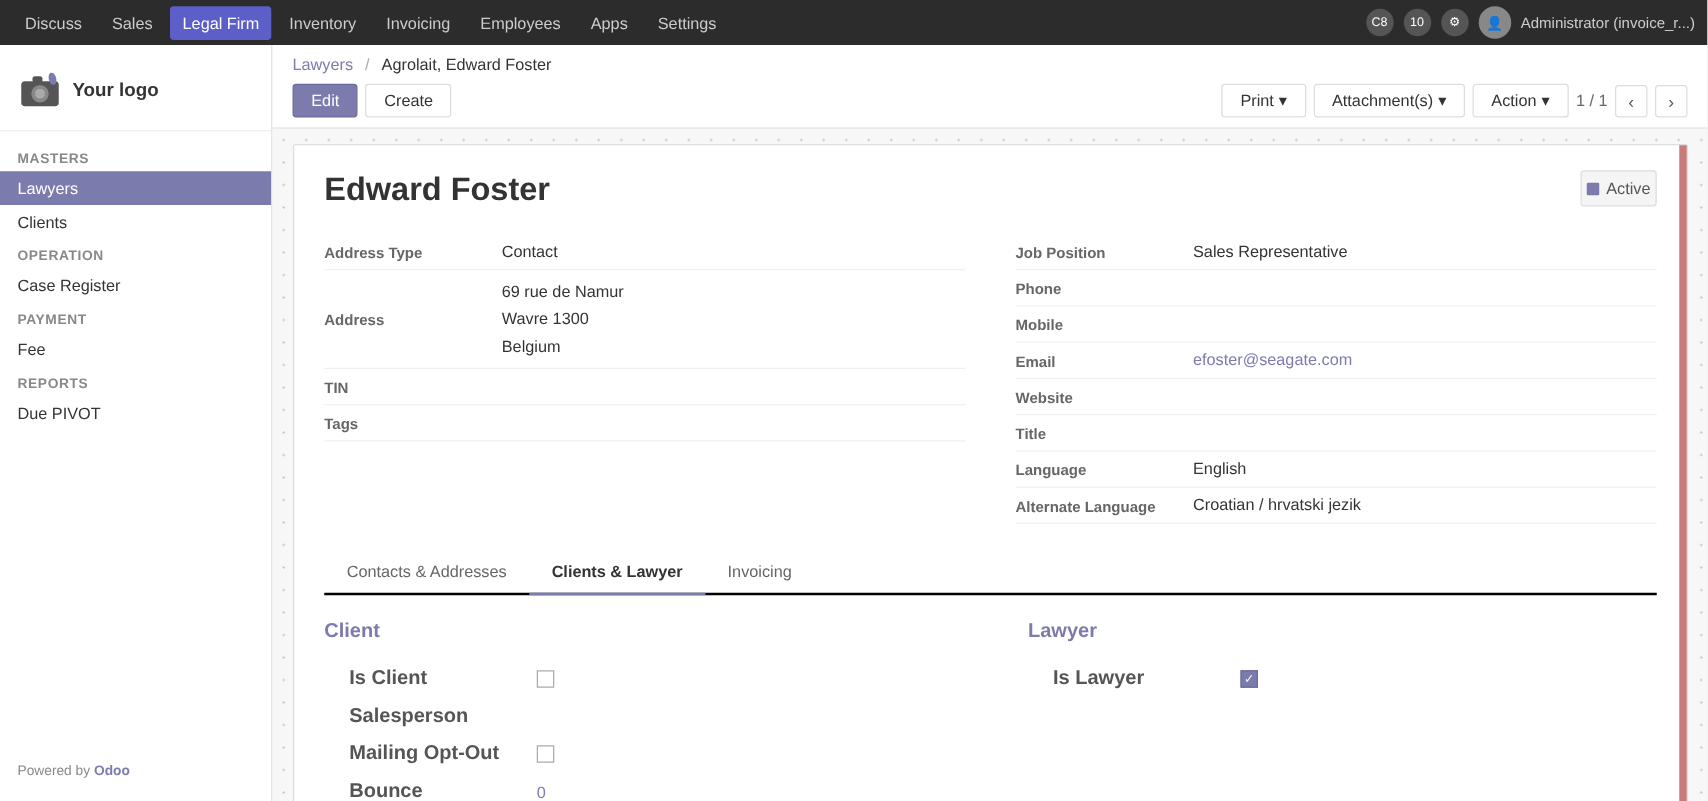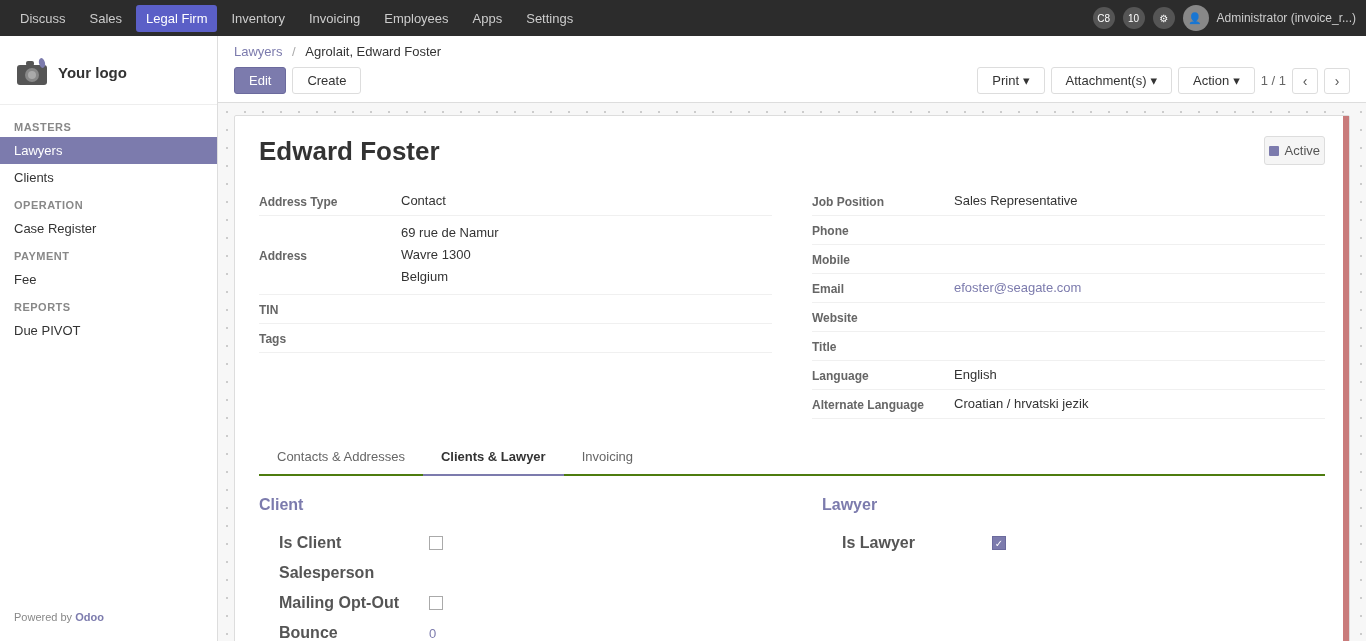--- a/index.html
+++ b/index.html
@@ -257,21 +257,21 @@
       font-size: 13px;
       color: #333;
       flex: 1;
     }
     .field-value.email { color: #7c7bad; }
     .field-value.address-block { line-height: 1.7; }
 
     
     .tabs-bar {
       display: flex;
-      border-bottom: 2px solid #4d7c0f;
+      border-bottom: 2px solid #000000;
       margin-top: 20px;
     }
     .tab {
       padding: 10px 18px;
       cursor: pointer;
       font-size: 13px;
       color: #666;
       border-bottom: 2px solid transparent;
       margin-bottom: -2px;
     }

